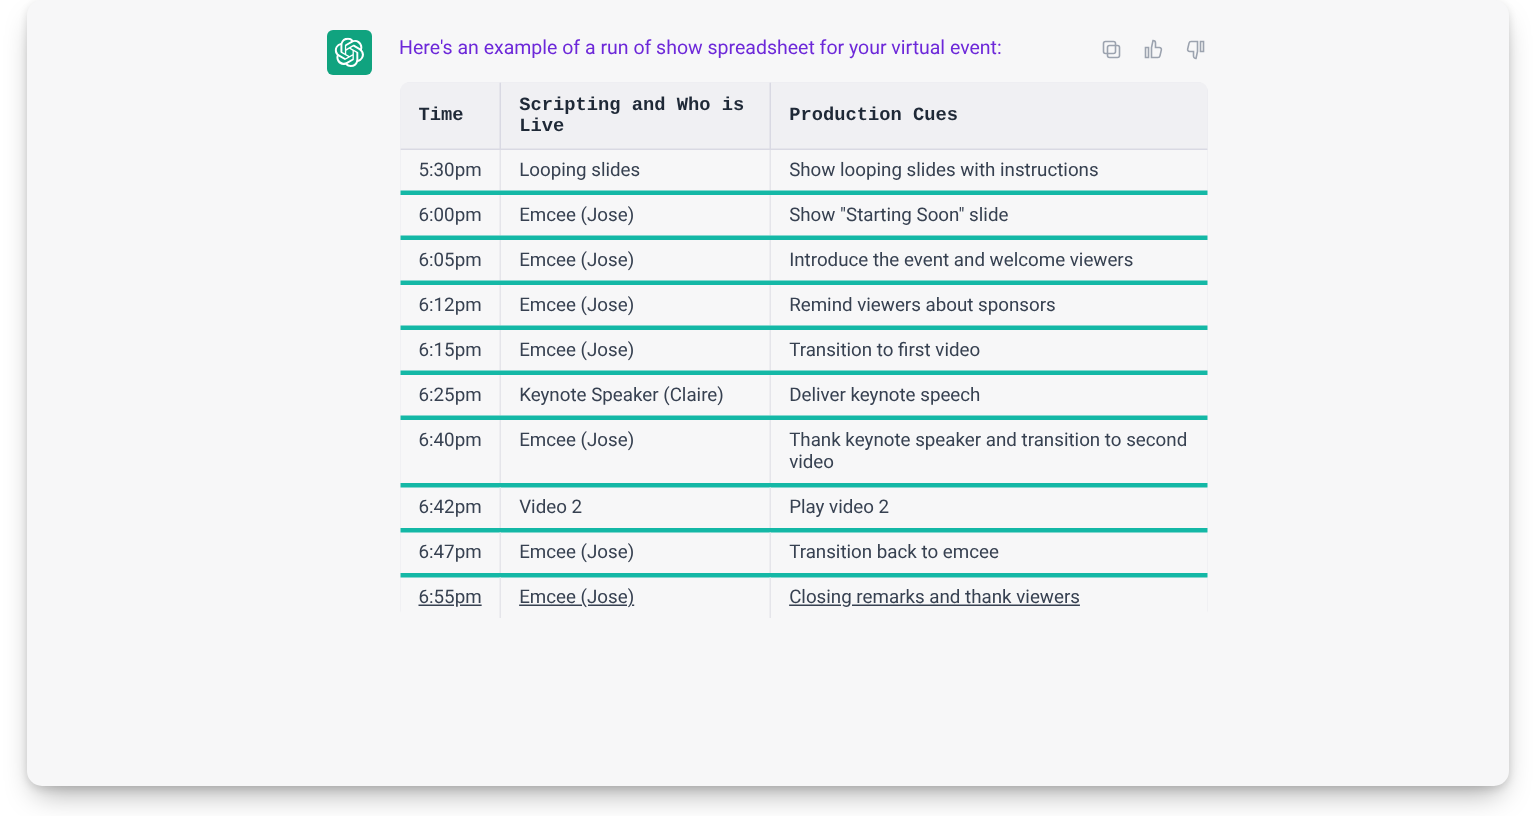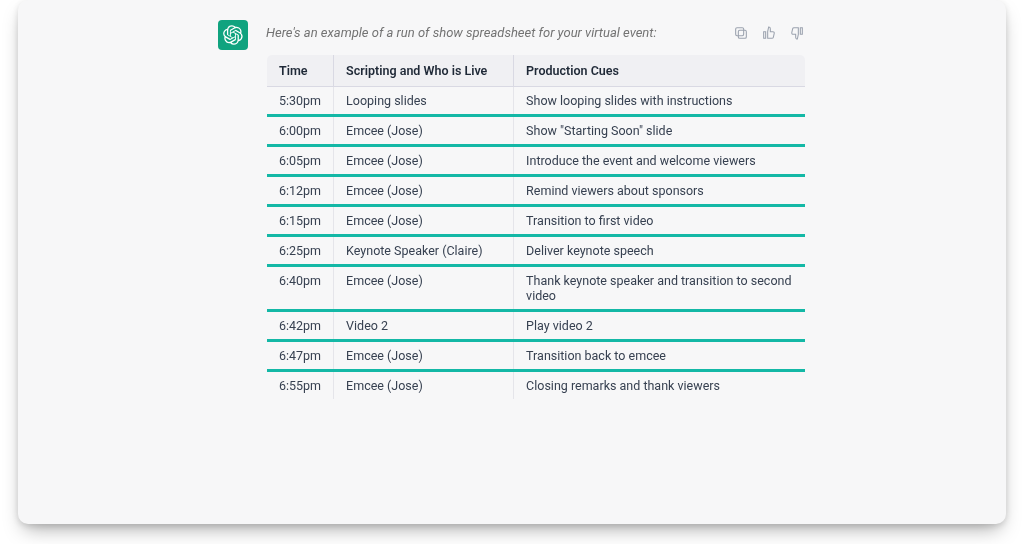--- a/index.html
+++ b/index.html
@@ -37,24 +37,23 @@
       align-items: center;
       justify-content: center;
     }
     .avatar svg { width: 20px; height: 20px; }
     .content {
       flex: 1;
       min-width: 0;
     }
     .intro {
       font-size: 13px;
-      color: #737373;
+      color: #6d28d9;
       margin-top: 5px;
       margin-bottom: 14px;
-      font-style: italic;
     }
     .actions {
       position: absolute;
       top: 24px;
       right: 200px;
       display: flex;
       gap: 10px;
       color: #9ca3af;
     }
     .icon-btn {
@@ -77,30 +76,31 @@
       overflow: hidden;
     }
     thead th {
       background: #f0f0f3;
       color: #1f2937;
       font-weight: 600;
       text-align: left;
       padding: 8px 12px;
       border-bottom: 1px solid #d9d9e3;
       border-right: 1px solid #d9d9e3;
+      font-family: Liberation Mono, monospace;
     }
     thead th:last-child { border-right: none; }
     tbody td {
       padding: 6px 12px;
       border-bottom: 3px solid #14b8a6;
       border-right: 1px solid #e5e5ea;
       vertical-align: top;
     }
     tbody td:last-child { border-right: none; }
-    tbody tr:last-child td { border-bottom: none; }
+    tbody tr:last-child td { border-bottom: none; text-decoration: underline; }
     col.c-time { width: 62px; }
     col.c-script { width: 180px; }
     col.c-cues { width: auto; }
   </style>
 </head>
 <body>
 
 <div class="card">
 
   <div class="actions">

